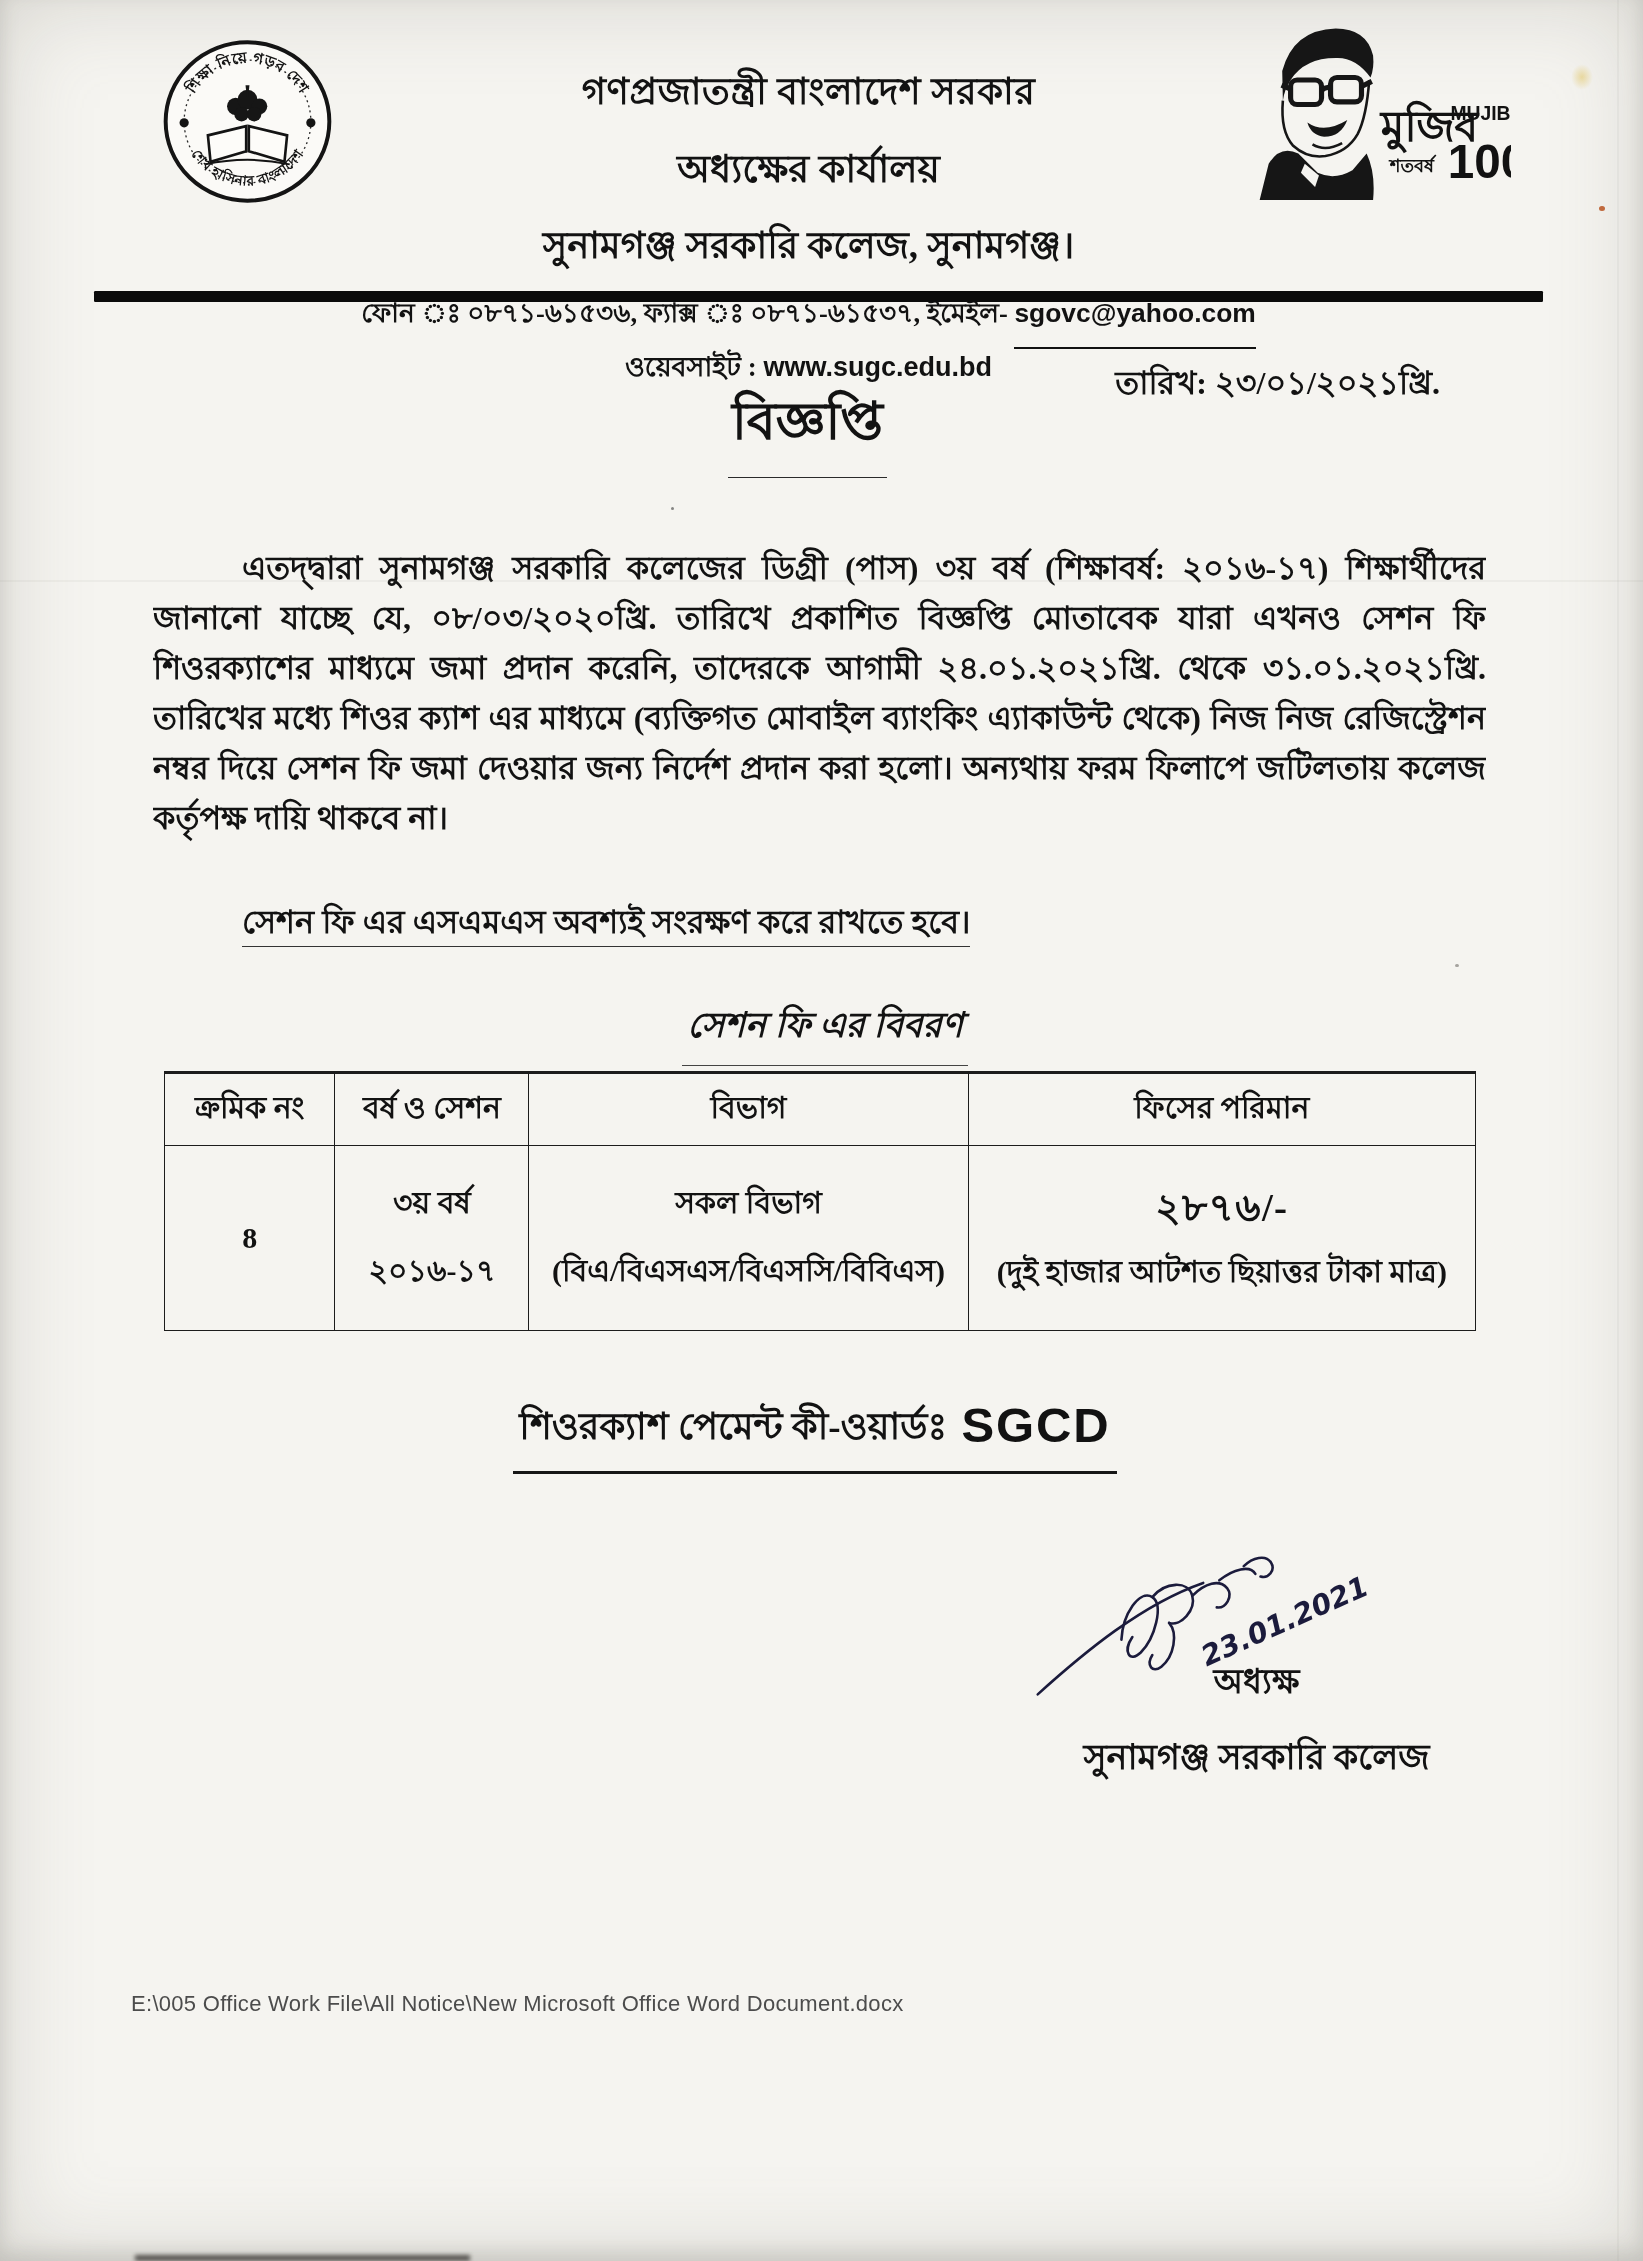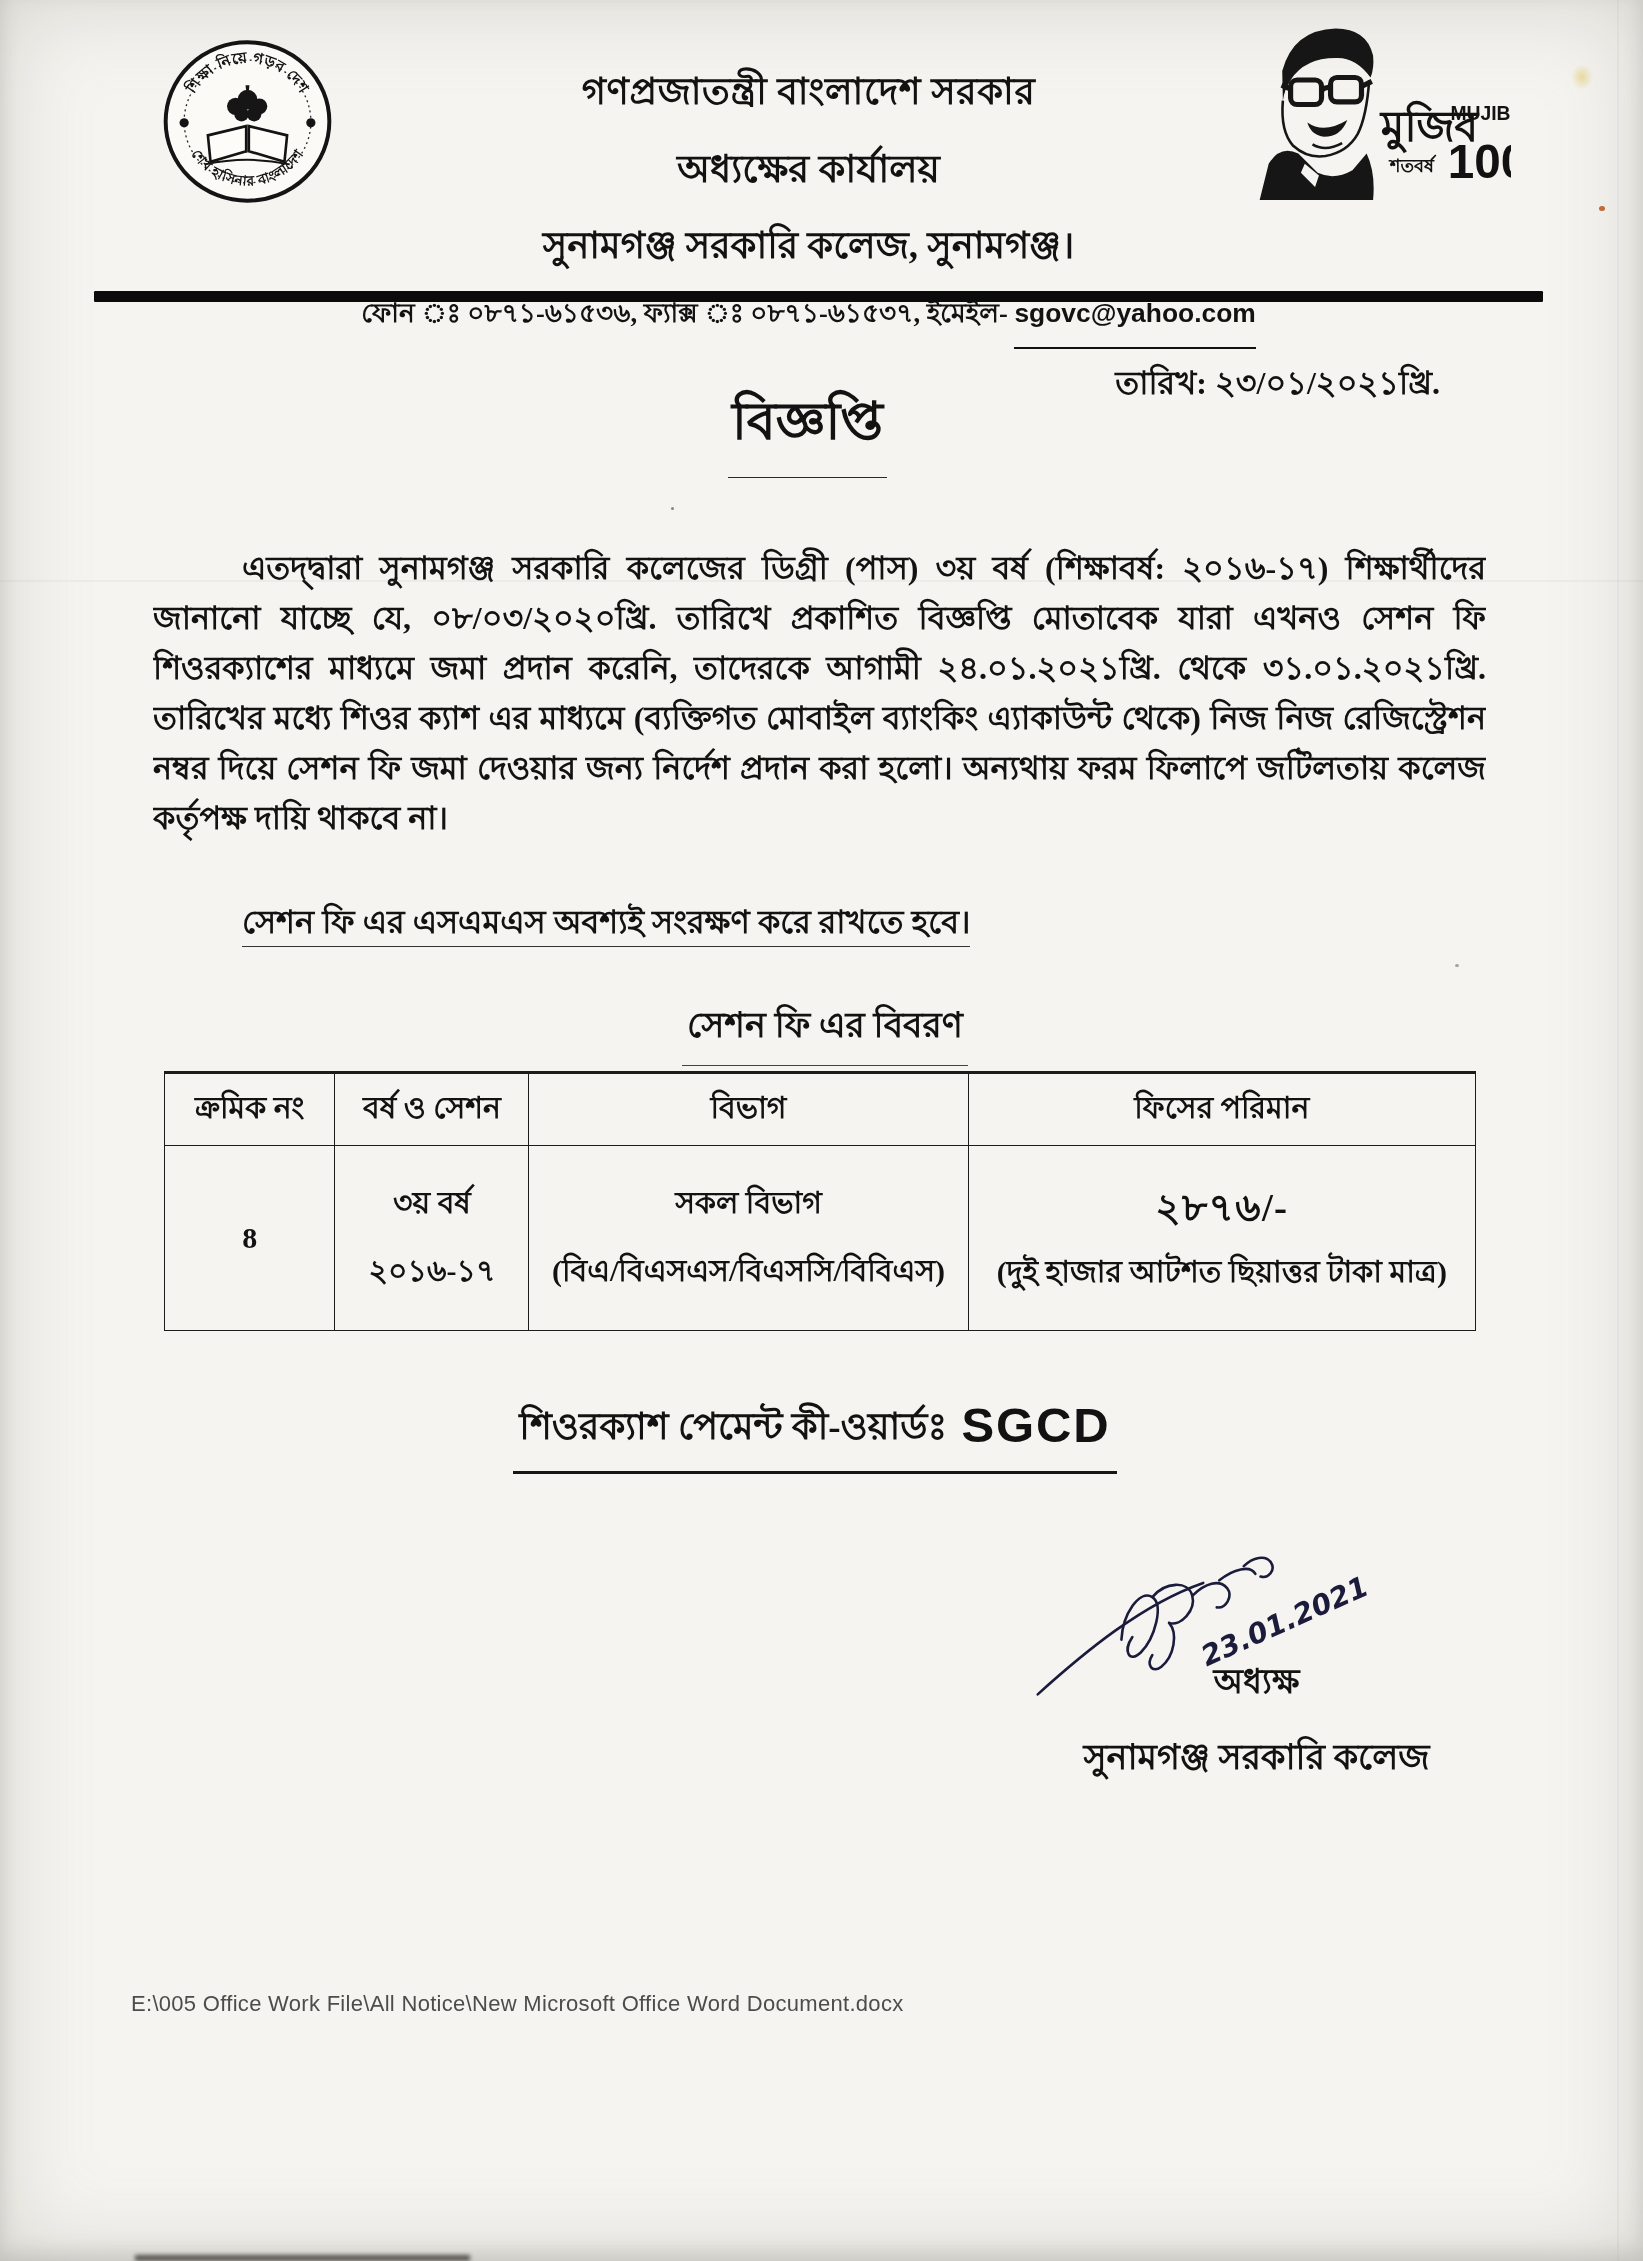--- a/index.html
+++ b/index.html
@@ -38,21 +38,21 @@
   
   .main-par {
     left:153px; top:543px; width:1333px; height:308px;
     font-size:32px; font-weight:700; line-height:50px;
     text-align:justify; text-indent:89px; overflow:hidden;
   }
   .sms-note { left:242px; top:897px; font-size:32px; font-weight:700; }
   .sms-note span { border-bottom:1.9px solid #333; padding-bottom:6.4px; }
 
   .tbl-heading-wrap { left:0; top:998px; width:1650px; text-align:center; }
-  .tbl-heading { display:inline-block; font-size:35px; font-weight:700; border-bottom:1.9px solid #444; padding:0 5.2px 7.7px 5.2px; }
+  .tbl-heading { display:inline-block; font-size:35px; font-weight:700; border-bottom:1.9px solid #444; padding:0 5.2px 7.7px 5.2px;font-style:italic; }
 
   table.fee {
     position:absolute; left:164px; top:1071px; width:1312px;
     border-collapse:collapse; table-layout:fixed;
   }
   table.fee th, table.fee td {
     border:1.9px solid #1c1c1c; text-align:center; vertical-align:middle;
     font-weight:700; padding:0;
   }
   table.fee th { height:71px; font-size:30px; border-top-width:3.2px; }
@@ -130,20 +130,24 @@
 
 <div class="abs hdr-center">
   <div class="govt-line">গণপ্রজাতন্ত্রী বাংলাদেশ সরকার</div>
   <div class="office-line">অধ্যক্ষের কার্যালয়</div>
   <div class="college-line">সুনামগঞ্জ সরকারি কলেজ, সুনামগঞ্জ।</div>
   <div class="contact-line">
     <span>ফোন ঃ ০৮৭১-৬১৫৩৬,</span>
     <span>ফ্যাক্স ঃ ০৮৭১-৬১৫৩৭,</span>
     <span>ইমেইল-</span>
     <span class="email">sgovc@yahoo.com</span>
+  </div>
+  <div class="website-line">
+    <span>ওয়েবসাইট :</span>
+    <span class="site">www.sugc.edu.bd</span>
   </div>
 </div>
 
 <svg class="abs" style="left:1221px; top:18px;" width="290" height="184" viewBox="0 0 450 285">
   <g>
     <path d="M95,82 Q112,18 178,16 Q226,16 236,58 Q238,78 232,92 Q208,60 178,62 Q130,62 108,96 Q98,112 96,128 Z" fill="#161616"></path>
     <path d="M96,128 Q92,176 112,198 Q134,218 162,214 Q196,208 212,180 Q226,152 230,96" fill="none" stroke="#161616" stroke-width="4"></path>
     <g stroke="#161616" stroke-width="8" fill="none">
       <rect x="108" y="96" width="48" height="38" rx="10"></rect>
       <rect x="170" y="92" width="48" height="38" rx="10"></rect>

